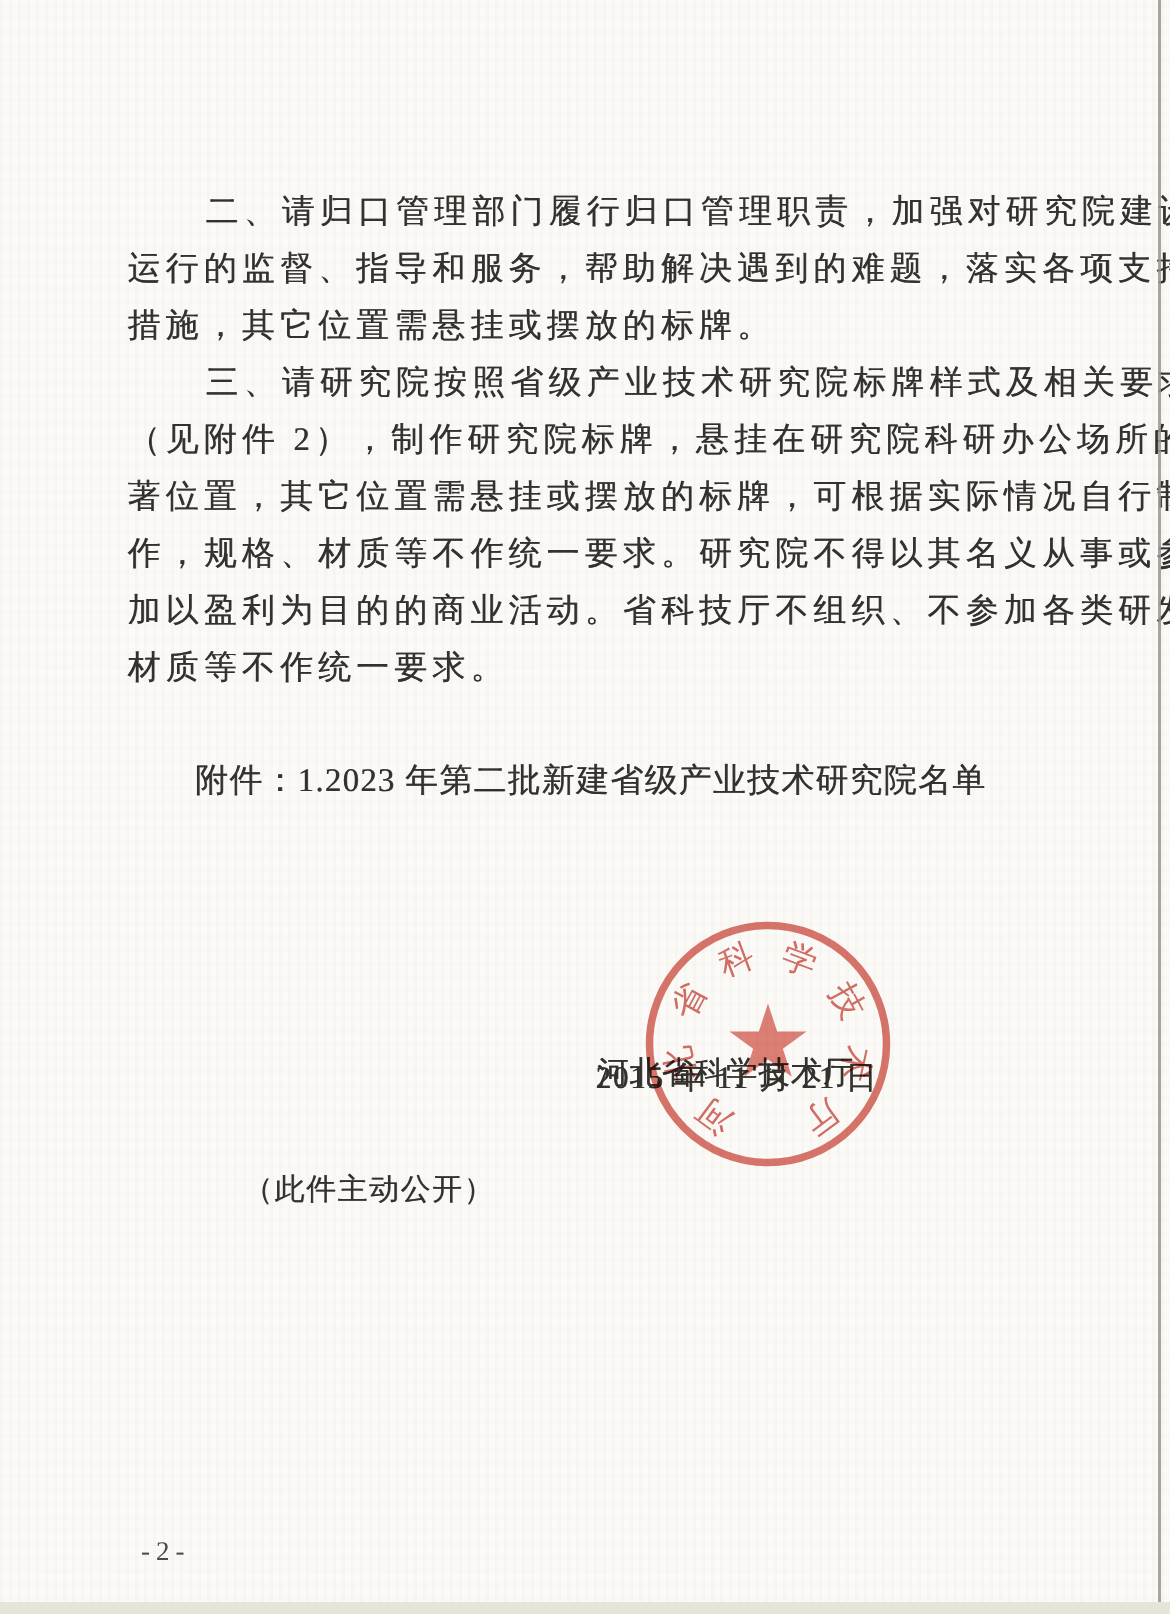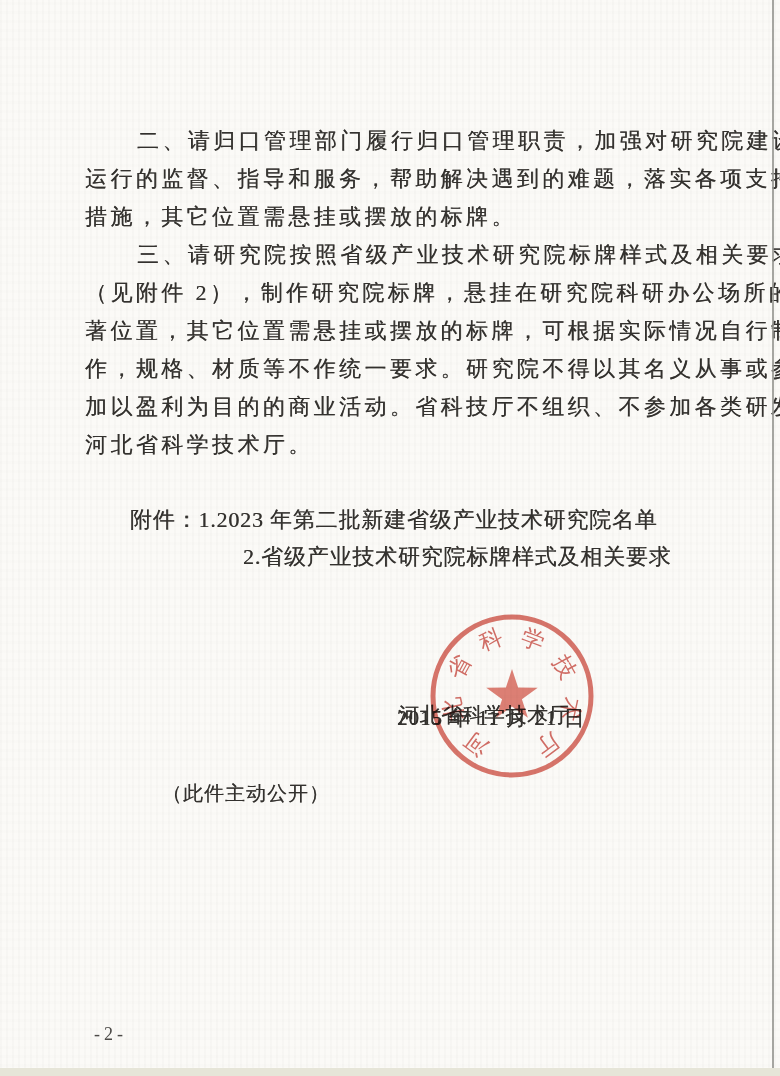--- a/index.html
+++ b/index.html
@@ -73,26 +73,25 @@
 
   <div class="body-block">
     <div class="body-line indent">二、请归口管理部门履行归口管理职责，加强对研究院建设</div>
     <div class="body-line">运行的监督、指导和服务，帮助解决遇到的难题，落实各项支持</div>
     <div class="body-line">措施，其它位置需悬挂或摆放的标牌。</div>
     <div class="body-line indent">三、请研究院按照省级产业技术研究院标牌样式及相关要求</div>
     <div class="body-line">（见附件 2），制作研究院标牌，悬挂在研究院科研办公场所的显</div>
     <div class="body-line">著位置，其它位置需悬挂或摆放的标牌，可根据实际情况自行制</div>
     <div class="body-line">作，规格、材质等不作统一要求。研究院不得以其名义从事或参</div>
     <div class="body-line">加以盈利为目的的商业活动。省科技厅不组织、不参加各类研发</div>
-    <div class="body-line">河北省科学技术厅。</div>
+    <div class="body-line">材质等不作统一要求。</div>
   </div>
 
   <div class="attach-block">
     <div class="attach-line1">附件：1.2023 年第二批新建省级产业技术研究院名单</div>
-    <div class="attach-line2">2.省级产业技术研究院标牌样式及相关要求</div>
   </div>
 
   <div class="sig-agency">河北省科学技术厅</div>
   <div class="sig-date">2015 年 11 月 21 日</div>
 
   <div class="seal-wrap">
     <svg id="seal-svg" width="190" height="190" viewBox="0 0 190 190">
         <circle cx="95" cy="95" r="79" fill="none" stroke="#cc4438" stroke-width="5" opacity="0.82"></circle>
         <polygon points="95.0,68.0 101.1,86.6 120.7,86.7 104.9,98.2 110.9,116.8 95.0,105.4 79.1,116.8 85.1,98.2 69.3,86.7 88.9,86.6" fill="#d24c3e" opacity="0.78"></polygon>
         <text transform="translate(59.3 143.2) rotate(-143.5)" text-anchor="middle" dominant-baseline="central" font-size="23" fill="#c8433a" opacity="0.85" font-family="&quot;Liberation Serif&quot;, serif">河</text>

